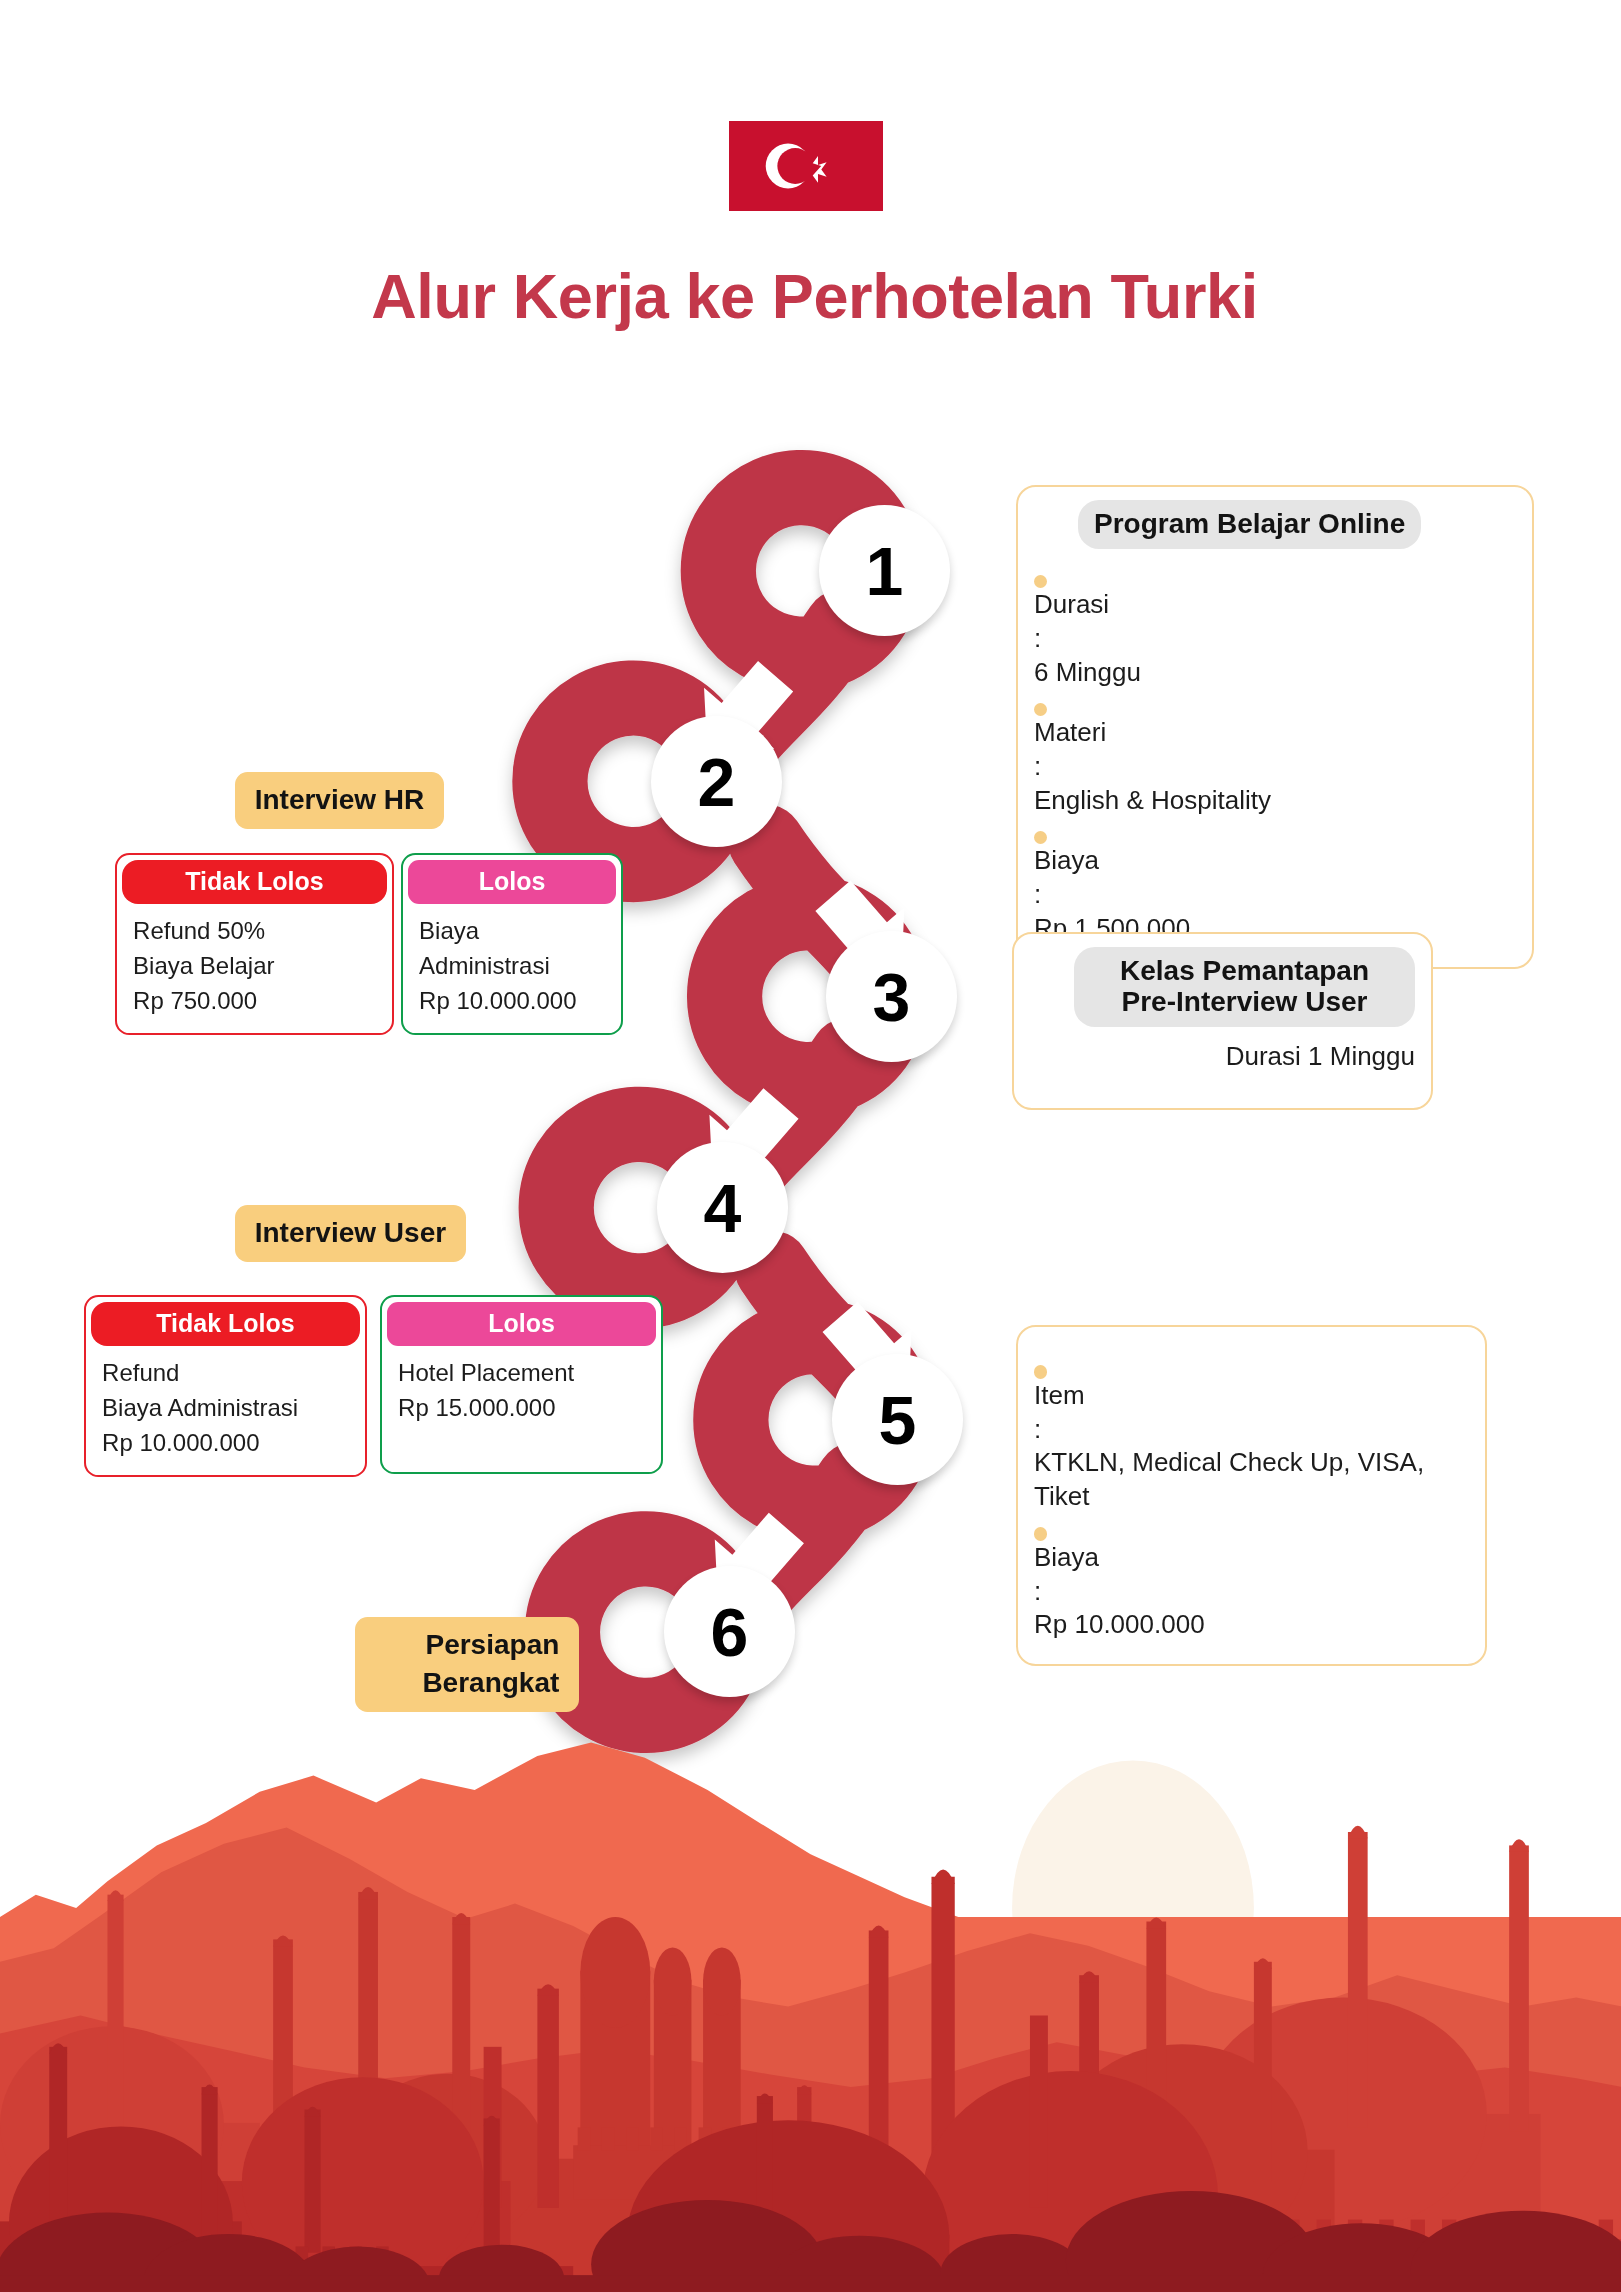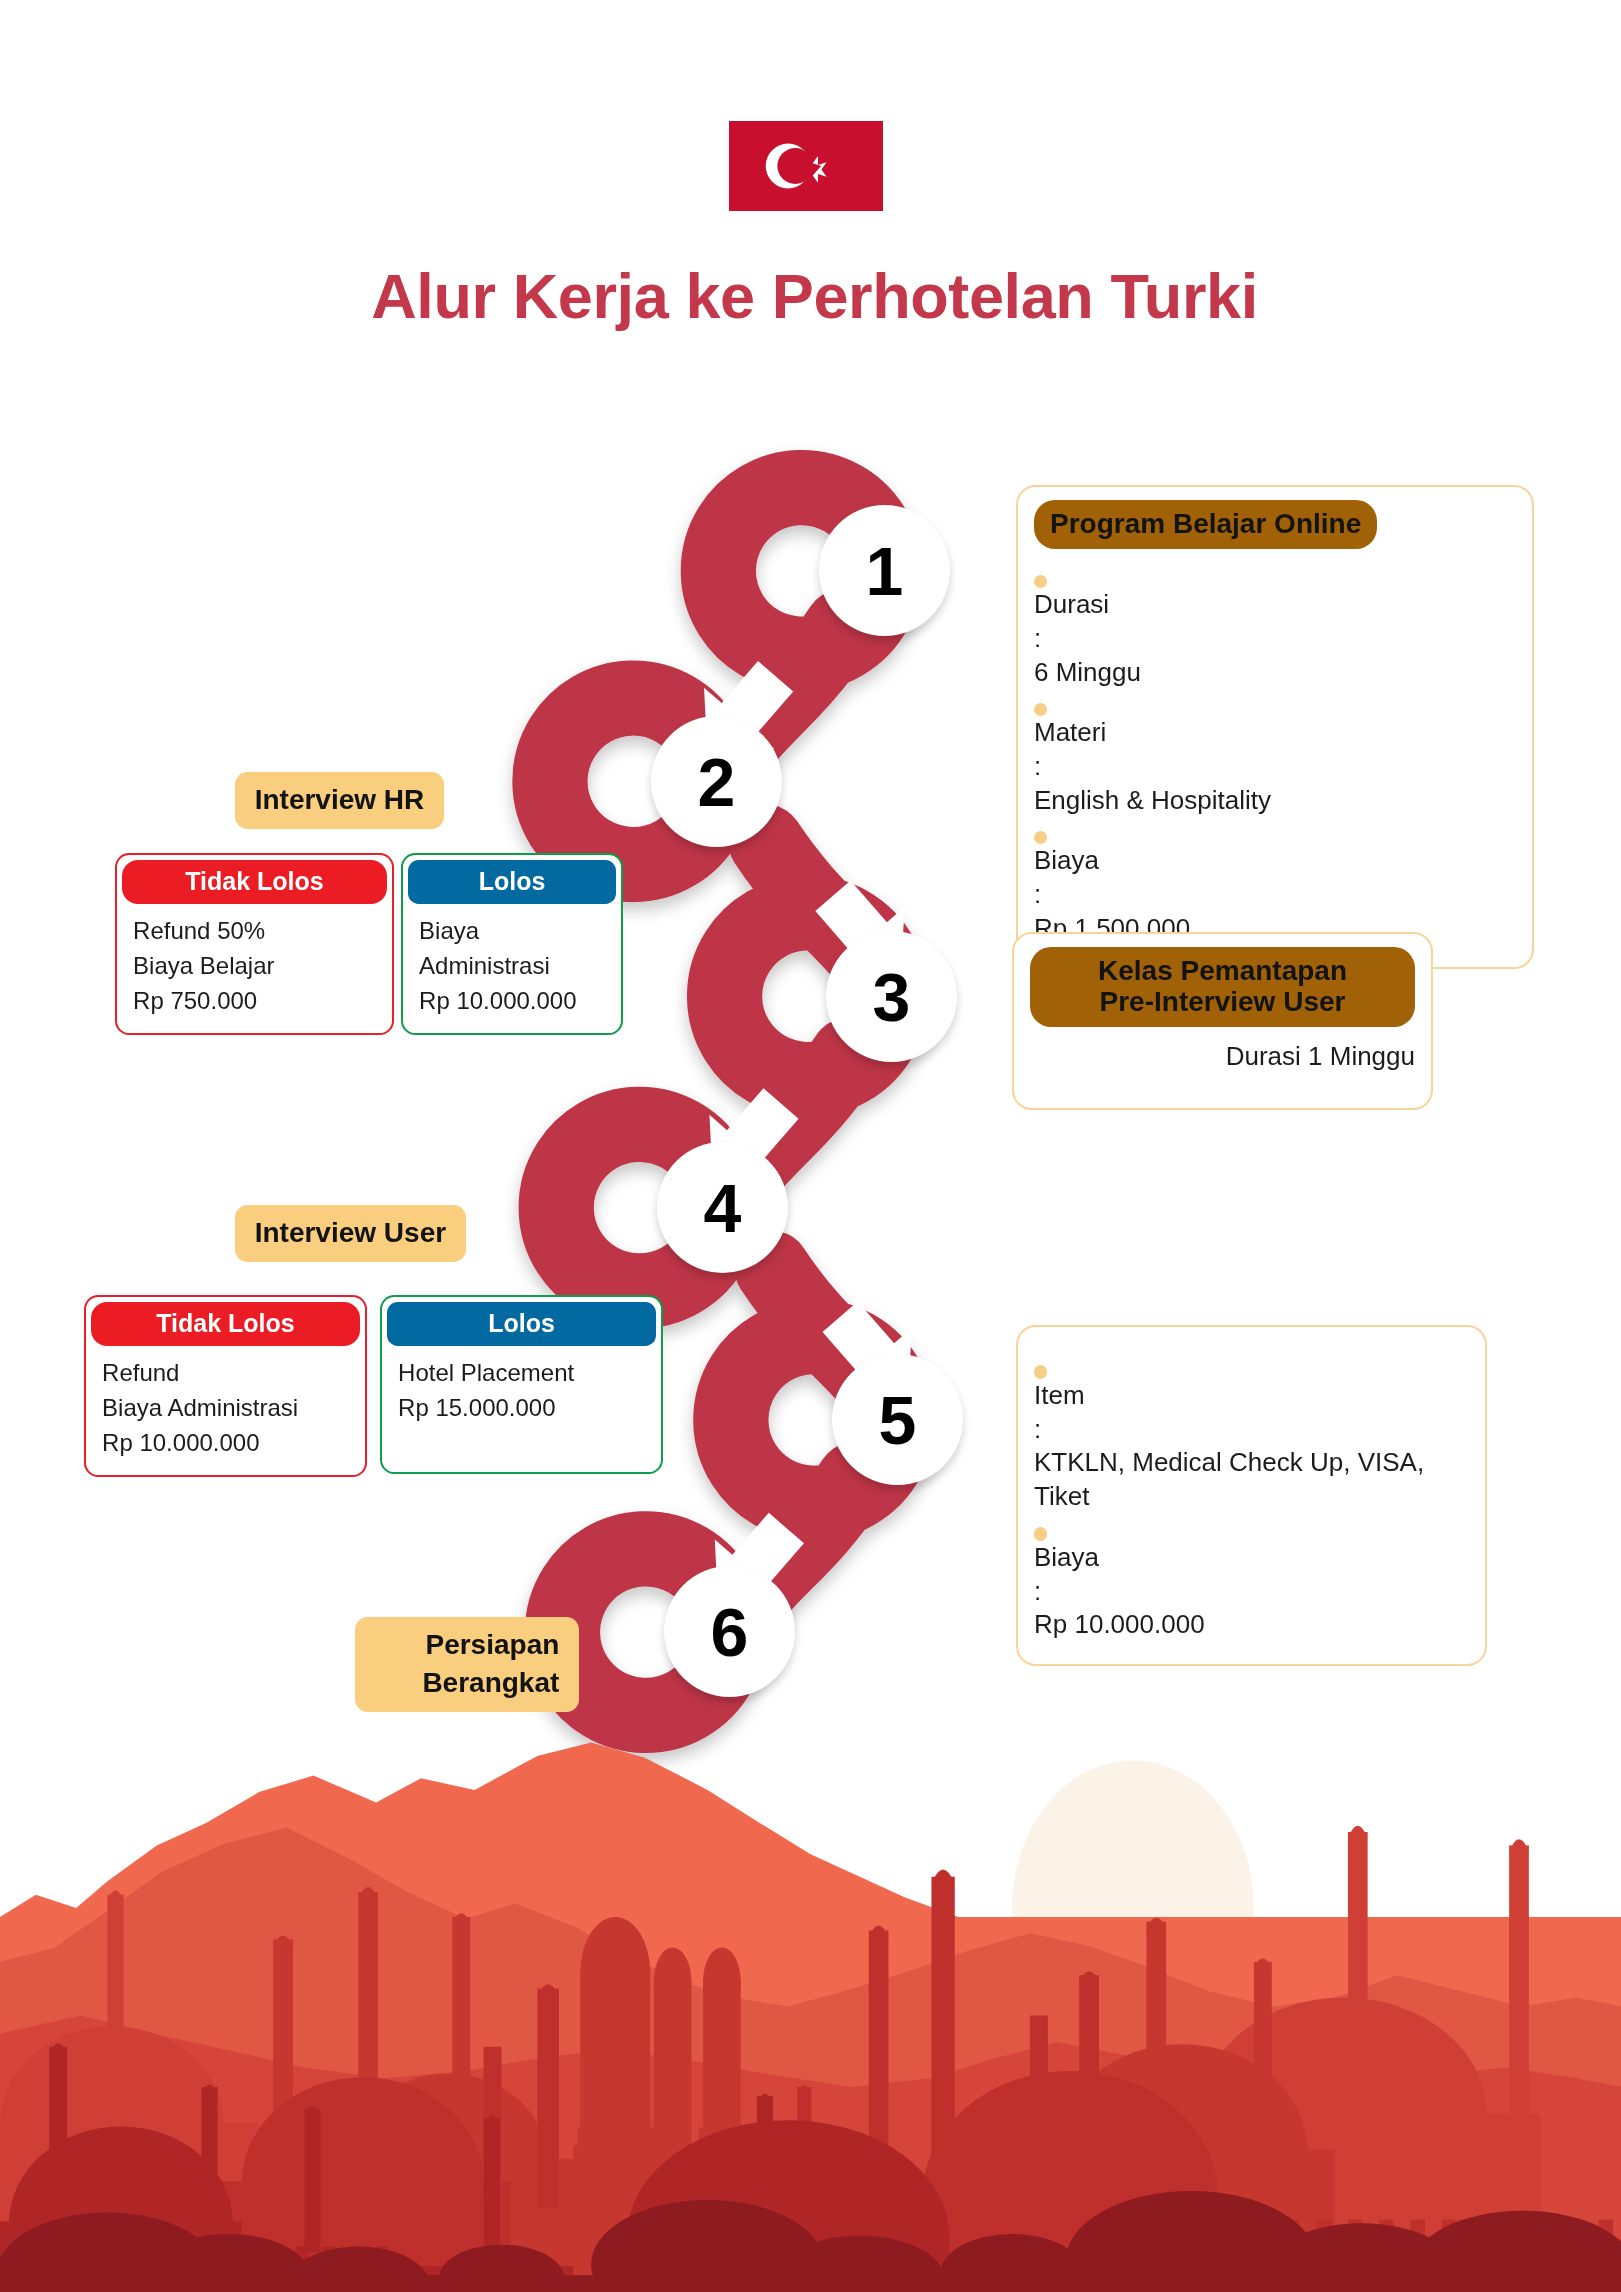--- a/index.html
+++ b/index.html
@@ -57,25 +57,26 @@
   
   .info-card {
     position: absolute;
     background: #ffffff;
     border: 2.7px solid #F7D59A;
     border-radius: 19.7px;
     padding: 12.5px 16px 19.7px 16px;
   }
   .info-title {
     display: inline-block;
-    background: #a16207;
+    background: #e5e5e5;
     border-radius: 21px;
     padding: 8px 16px 9.9px 16px;
     font-size: 28px; font-weight: bold; color: #131313;
     line-height: 1.12;
+    margin-left: 44px;
   }
   .info-title.center { display: block; text-align: center; }
   .bullet-list { margin-top: 14.3px; }
   .bullet-row {
     display: flex; align-items: flex-start;
     font-size: 26px; color: #1c1c1c; line-height: 1.30;
     margin-bottom: 1.8px;
     flex-direction: column;
   }
   .bullet-dot {
@@ -110,21 +111,21 @@
   }
   .outcome.fail { border: 2.7px solid #E8202A; }
   .outcome.pass { border: 2.7px solid #0E9E4B; }
   .outcome-head {
     border-radius: 10.7px;
     text-align: center;
     font-size: 25px; font-weight: bold; color: #ffffff;
     padding: 6.3px 9px 8px 9px;
   }
   .outcome.fail .outcome-head { background: #EC1C24; border-radius: 16px; }
-  .outcome.pass .outcome-head { background: #0369a1; }
+  .outcome.pass .outcome-head { background: #ec4899; border-radius: 11px; }
   .outcome-body {
     margin-top: 9px; padding: 0 10.7px;
     font-size: 24px; color: #1c1c1c; line-height: 1.47;
   }
 
   
   #note {
     position: absolute; left: 842px; top: 1691px;
     width: 663px; text-align: center;
     font-size: 24px; color: #101010; line-height: 1.30;

